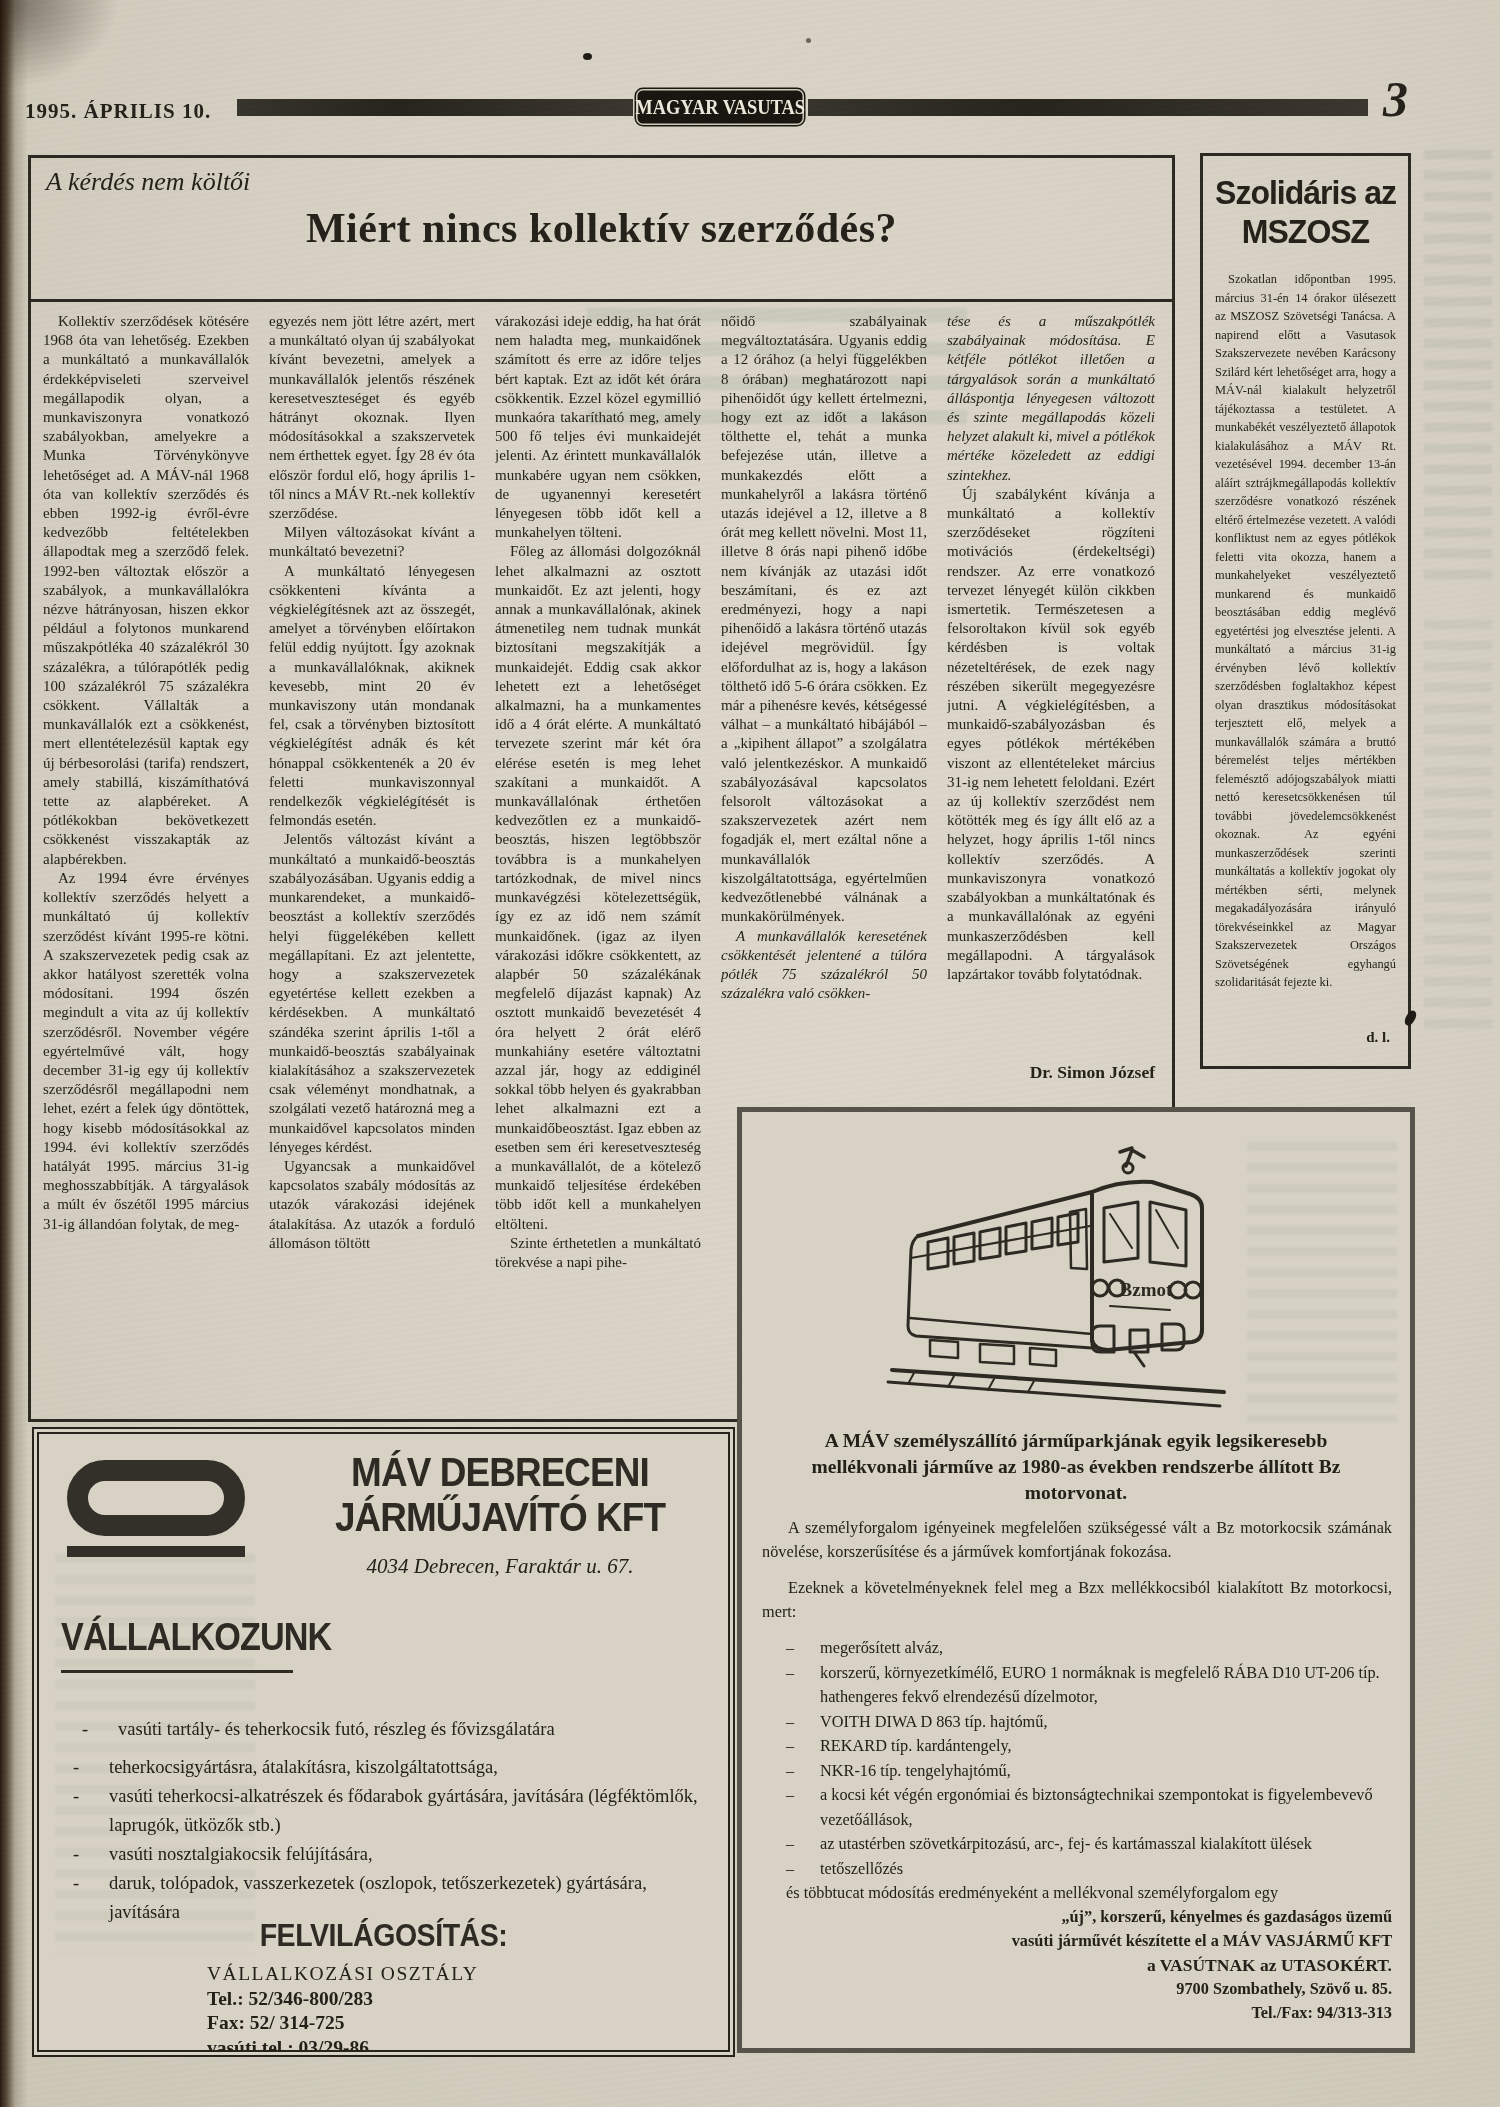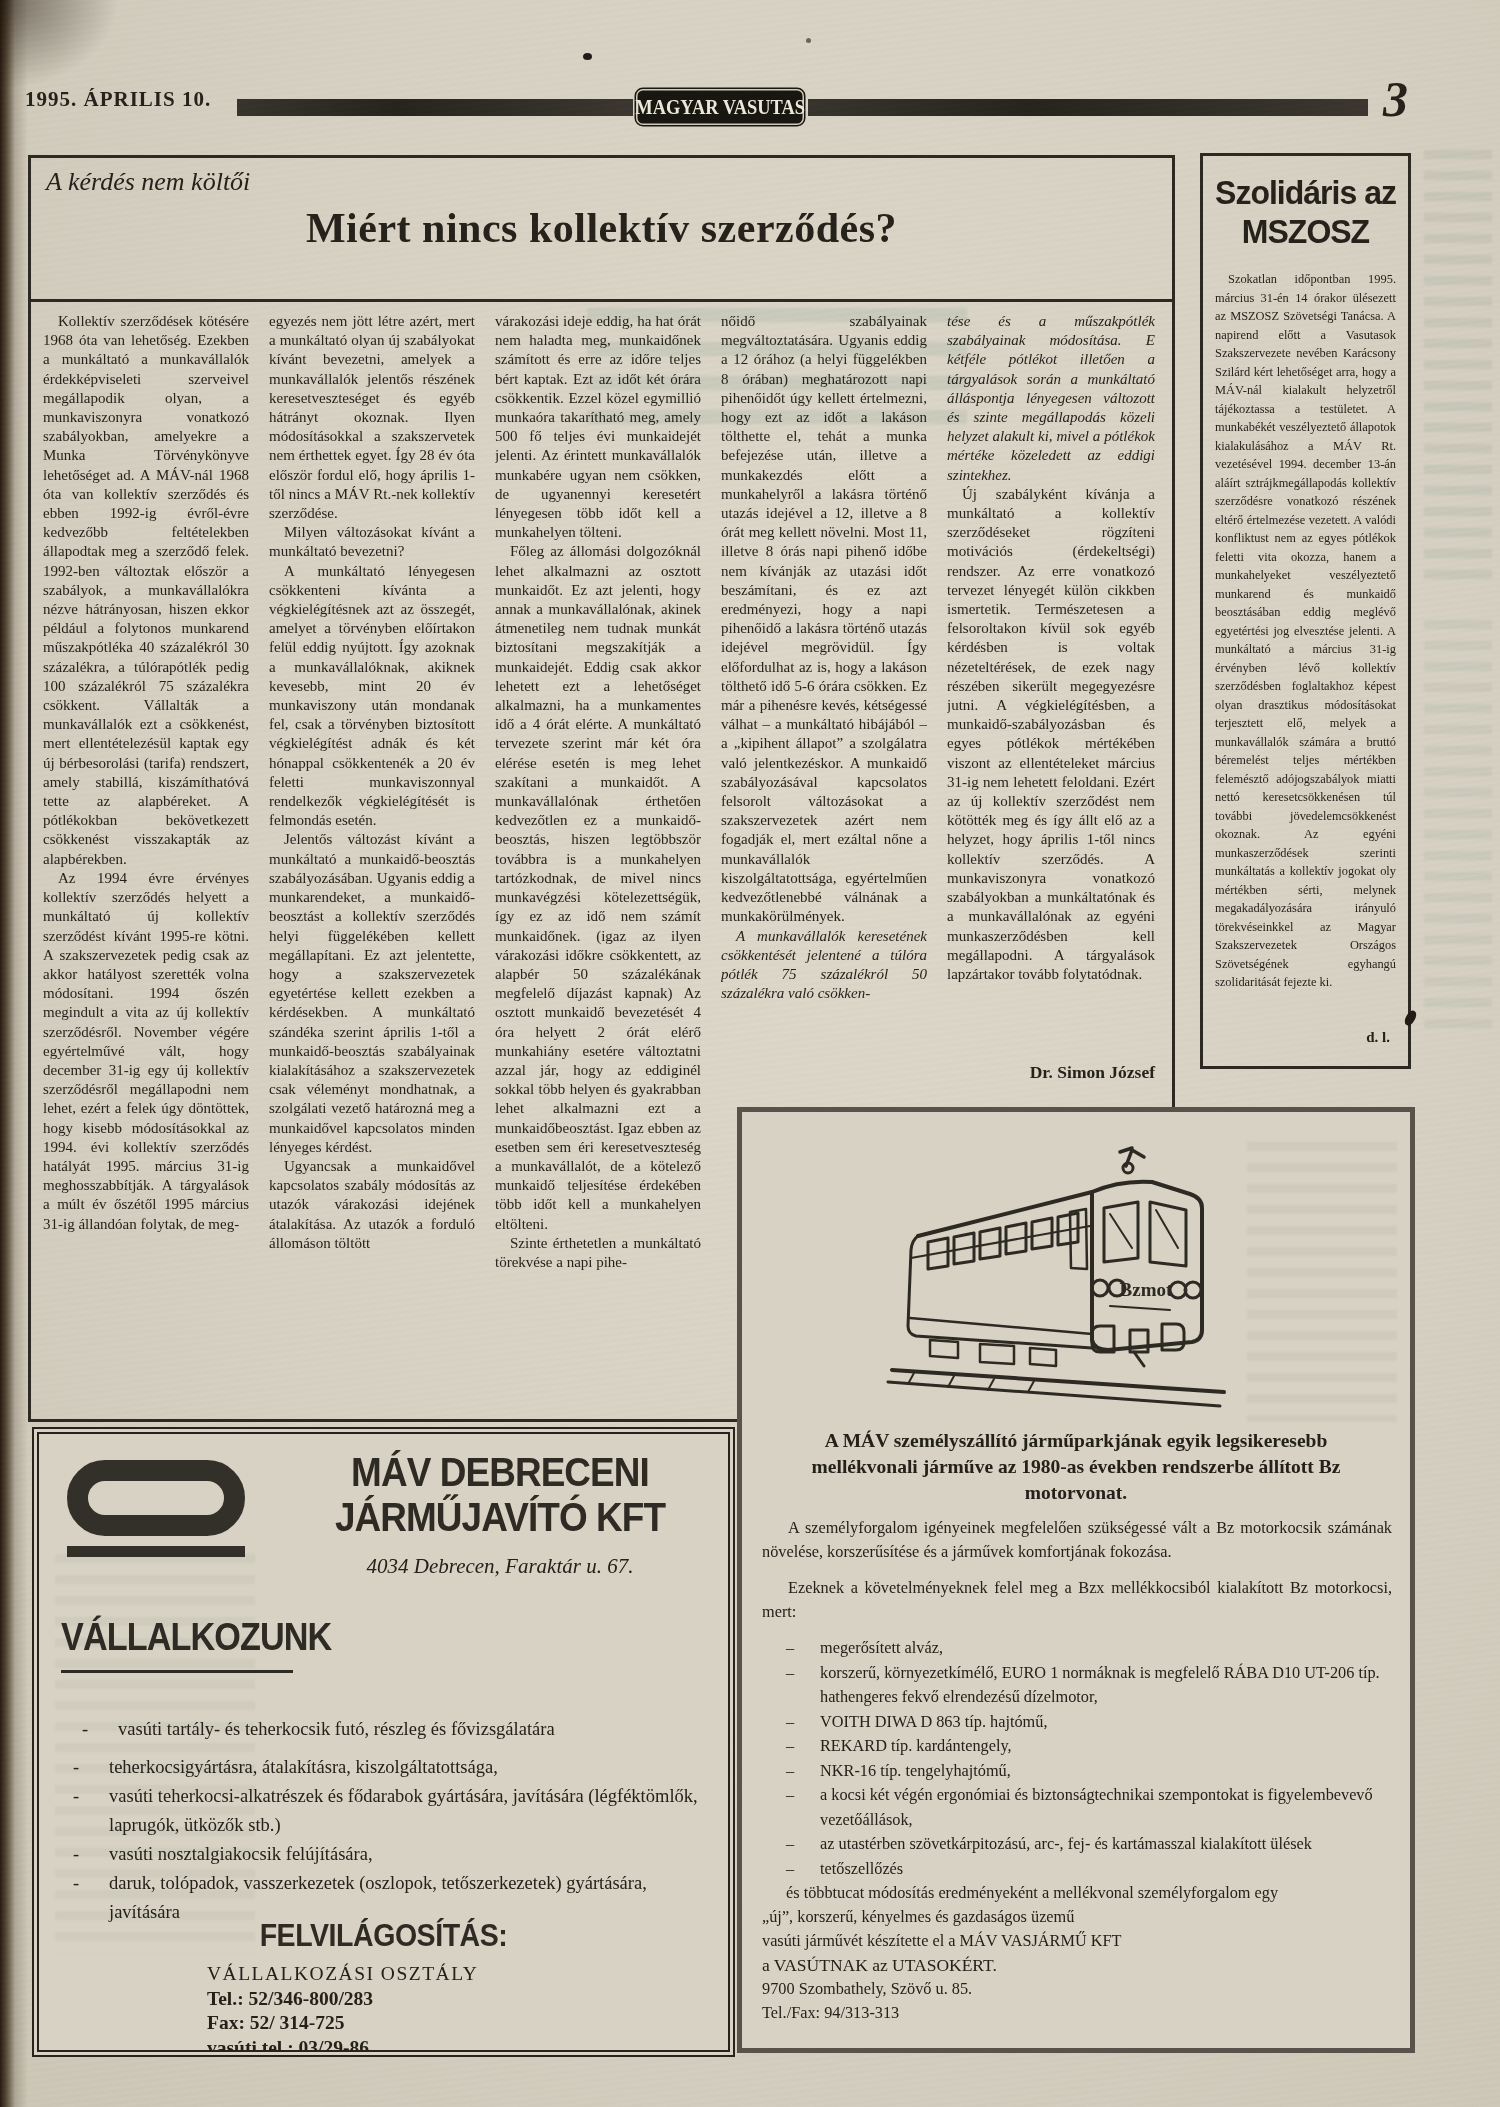--- a/index.html
+++ b/index.html
@@ -7,21 +7,21 @@
     background:radial-gradient(ellipse at 54% 38%, #ddd8ca 0%, #d6d1c3 55%, #ccc6b6 100%);
     font-family:"Liberation Serif","DejaVu Serif",serif;color:#24211a;}
   .grain{position:absolute;inset:0;pointer-events:none;opacity:.5;
     background:repeating-linear-gradient(173deg, rgba(90,80,60,.03) 0 3px, rgba(255,255,255,.02) 3px 6px);}
   .edge-left{position:absolute;left:0;top:0;width:28px;height:100%;
     background:linear-gradient(90deg,#27190f 0px,#5c4f3d 7px,rgba(92,79,61,.28) 15px,rgba(92,79,61,0) 28px);}
   .corner-shadow{position:absolute;left:0;top:0;width:120px;height:90px;
     background:radial-gradient(ellipse at 0 0, rgba(30,20,10,.55), rgba(30,20,10,0) 70%);}
 
   
-  .date{position:absolute;left:25px;top:87px;font-size:21px;font-weight:bold;letter-spacing:1px;}
+  .date{position:absolute;left:25px;top:99px;font-size:21px;font-weight:bold;letter-spacing:1px;}
   .bar{position:absolute;top:99px;height:17px;background:linear-gradient(90deg,#36332c,#26231d 40%,#3a362f);}
   .bar1{left:237px;width:396px;}
   .bar2{left:808px;width:560px;}
   .masthead{position:absolute;left:636px;top:89px;width:168px;height:36px;background:#17150f;
     border-radius:7px;box-shadow:inset 0 0 0 1.5px #cfcaba, 0 0 0 1.5px #17150f;
     display:flex;align-items:center;justify-content:center;}
   .masthead span{color:#ece8db;font-weight:bold;font-size:20px;letter-spacing:0px;transform:scaleX(.92);white-space:nowrap;}
   .pagenum{position:absolute;left:1383px;top:70px;font-size:50px;font-weight:bold;font-style:italic;}
 
   
@@ -57,21 +57,21 @@
   .train{position:absolute;left:142px;top:18px;}
   .bz-caption{position:absolute;left:58px;top:316px;width:552px;text-align:center;font-weight:bold;
     font-size:19.5px;line-height:26px;}
   .bz-flow{position:absolute;left:20px;top:404px;width:630px;font-size:16.3px;line-height:24px;text-align:justify;hyphens:auto;}
   .bz-flow p{margin:0;}
   .bz-flow .par{text-indent:26px;margin-bottom:12px;}
   .bz-bullets{margin:2px 0 0 0;}
   .bullet{position:relative;padding-left:58px;text-align:left;line-height:24.5px;}
   .bullet::before{content:attr(data-marker);position:absolute;left:24px;}
   .bz-outro{padding-left:24px;margin-top:3px;text-align:left;}
-  .bz-close{text-align:left;font-weight:normal;text-indent:0 !important;}
+  .bz-close{text-align:right;font-weight:bold;text-indent:0 !important;}
   .c1{margin-top:8px;}
   .slogan{margin-top:18px;font-size:17.5px;}
   .addr{margin-top:20px;}
 
   
   .ad-box{position:absolute;left:32px;top:1427px;width:703px;height:630px;border:7px double #26231d;
     box-sizing:border-box;background:#d7d2c4;z-index:4;overflow:hidden;}
   .logo-ring{position:absolute;left:28px;top:26px;width:178px;height:76px;box-sizing:border-box;
     border:21px solid #33302a;border-radius:42px;}
   .logo-bar{position:absolute;left:28px;top:112px;width:178px;height:11px;background:#33302a;}

